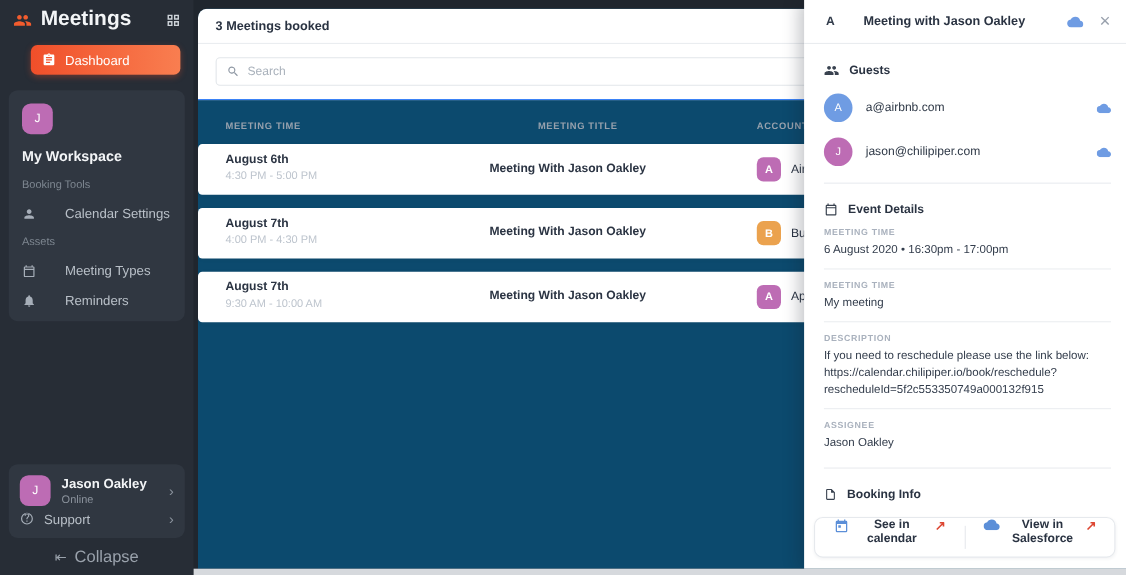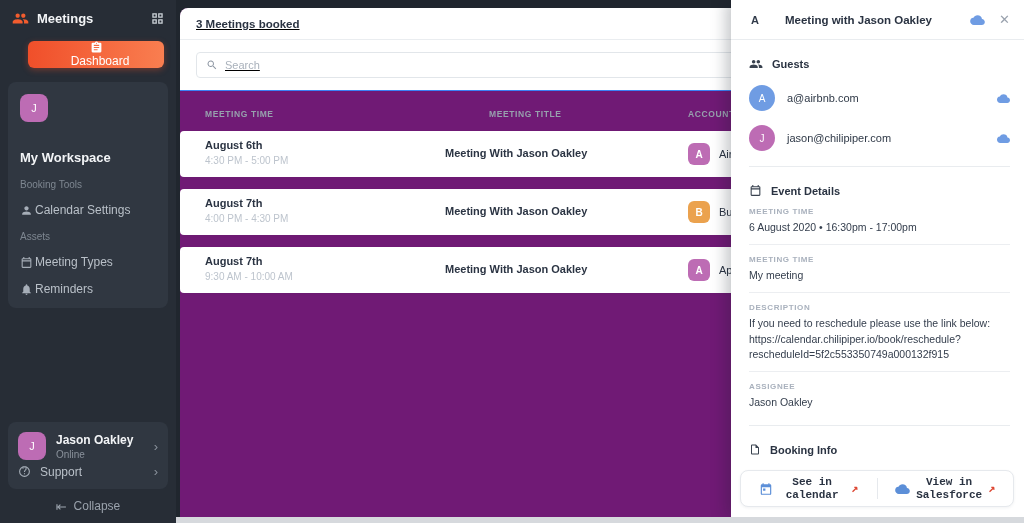--- a/index.html
+++ b/index.html
@@ -7,61 +7,60 @@
   body { font-family:"Liberation Sans", sans-serif; position:relative; background:#20262e; }
   .icon svg { display:block; fill:currentColor; }
 
   
   .sidebar {
     position:absolute; left:0; top:0; width:176px; height:523px;
     background:#272d36; display:flex; flex-direction:column; z-index:15;
   }
   .sb-header { height:36px; display:flex; align-items:center; padding:0 12px; }
   .sb-logo { color:#f25c2e; margin-right:8px; }
-  .sb-title { color:#f3f5f7; font-size:13px; font-weight:bold; flex:1; }
+  .sb-title { color:#f3f5f7; font-size:19px; font-weight:bold; flex:1; }
   .sb-grid { color:#cdd3d9; cursor:pointer; }
   .dash-btn {
     margin:5px 12px 8px 28px; height:27px; border-radius:6px;
     background:linear-gradient(90deg,#f04f2a,#f97e50);
     display:flex; align-items:center; padding:0 10px; color:#fff; cursor:pointer;
     box-shadow:0 2px 6px rgba(240,79,42,.35);
-    flex-direction:column;
   }
   .dash-btn .label { font-size:12px; margin-left:8px; }
   .ws-card {
     margin:6px 8px 0 8px; background:#303741; border-radius:8px; padding:12px;
   }
   .avatar-sq {
     width:28px; height:28px; border-radius:8px; background:#bd6cb4;
     color:#fff; font-size:11px; display:flex; align-items:center; justify-content:center;
   }
-  .ws-name { color:#f3f5f7; font-size:13px; font-weight:bold; margin-top:28px; }
+  .ws-name { color:#f3f5f7; font-size:13px; font-weight:bold; margin-top:12px; }
   .sb-section { color:#7e8791; font-size:10px; margin-top:14px; }
   .sb-item { display:flex; align-items:center; margin-top:13px; color:#b9c0c8; cursor:pointer; }
   .sb-item .icon { color:#a6aeb8; width:14px; }
-  .sb-item .label { font-size:12px; margin-left:1px; }
+  .sb-item .label { font-size:12px; margin-left:25px; }
   .sb-spacer { flex:1; }
   .user-card { margin:0 8px; background:#303741; border-radius:8px; padding:10px; }
   .user-row { display:flex; align-items:center; cursor:pointer; }
   .user-meta { flex:1; margin-left:10px; }
   .user-name { color:#f3f5f7; font-size:12px; font-weight:bold; }
   .user-status { color:#8a929c; font-size:10px; margin-top:2px; }
   .chev { color:#8a929c; font-size:13px; }
   .support-row { display:flex; align-items:center; padding-top:4px; color:#b9c0c8; cursor:pointer; }
   .support-row .icon { color:#a6aeb8; }
   .support-row .label { font-size:12px; margin-left:9px; flex:1; }
   .collapse-row { height:34px; display:flex; align-items:center; justify-content:center; color:#9aa2ac; cursor:pointer; }
   .collapse-row .glyph { font-size:13px; margin-right:7px; }
-  .collapse-row .label { font-size:12px; }
+  .collapse-row .label { font-size:15px; }
 
   
   .main { position:absolute; left:176px; top:0; right:0; height:523px; background:#20262e; }
   .main-card {
     position:absolute; left:4px; top:8px; right:0; bottom:6px;
-    background:#701a75; border-top-left-radius:8px; overflow:hidden;text-decoration:underline;
+    background:#0c4a6e; border-top-left-radius:8px; overflow:hidden;
   }
   .main-header {
     height:32px; background:#fff; border-bottom:1px solid #eaedf0;
     display:flex; align-items:center; padding:0 16px;
   }
   .main-header .title { font-size:11.5px; font-weight:bold; color:#2a3342; }
   .search-section { background:#fff; padding:12px 16px; border-bottom:1px solid #3b82f6; }
   .search-box {
     height:26px; background:#fff; border:1px solid #e2e6ea; border-radius:4px;
     display:flex; align-items:center; padding:0 9px; cursor:text;
@@ -115,21 +114,21 @@
   .divider { height:1px; background:#e9ecef; margin-top:15px; }
   .field { margin-top:10px; }
   .field .flabel { font-size:8px; font-weight:bold; letter-spacing:.6px; color:#a9b1bd; }
   .field .fvalue { font-size:10.5px; color:#333d4c; margin-top:4px; line-height:1.45; white-space:pre-line; }
   .fdiv { height:1px; background:#eceef1; margin-top:9px; }
   .panel-footer { flex:none; margin:8px 10px 10px 9px; }
   .footer-card {
     border:1px solid #e6e9ed; border-radius:8px; background:#fff; height:37px;
     display:flex; align-items:stretch; box-shadow:0 1px 3px rgba(40,50,65,.06);
   }
-  .fbtn { flex:1; display:flex; align-items:center; justify-content:center; cursor:pointer;font-family:Liberation Mono, monospace; }
+  .fbtn { flex:1; display:flex; align-items:flex-start; justify-content:center; cursor:pointer; }
   .fbtn .flabel2 {
     font-size:11px; font-weight:bold; color:#2a3342; line-height:1.15;
     text-align:center; width:66px; margin:0 6px;
   }
   .fbtn .arrow { color:#dd4733; font-size:12px; font-weight:bold; }
   .fbtn .icon { color:#5c8fd8; }
   .vdiv { width:1px; background:#e6e9ed; margin:7px 0; }
 
   .bottom-strip { position:absolute; left:176px; right:0; bottom:0; height:6px; background:#d6d9dd; z-index:25; }
 </style>

